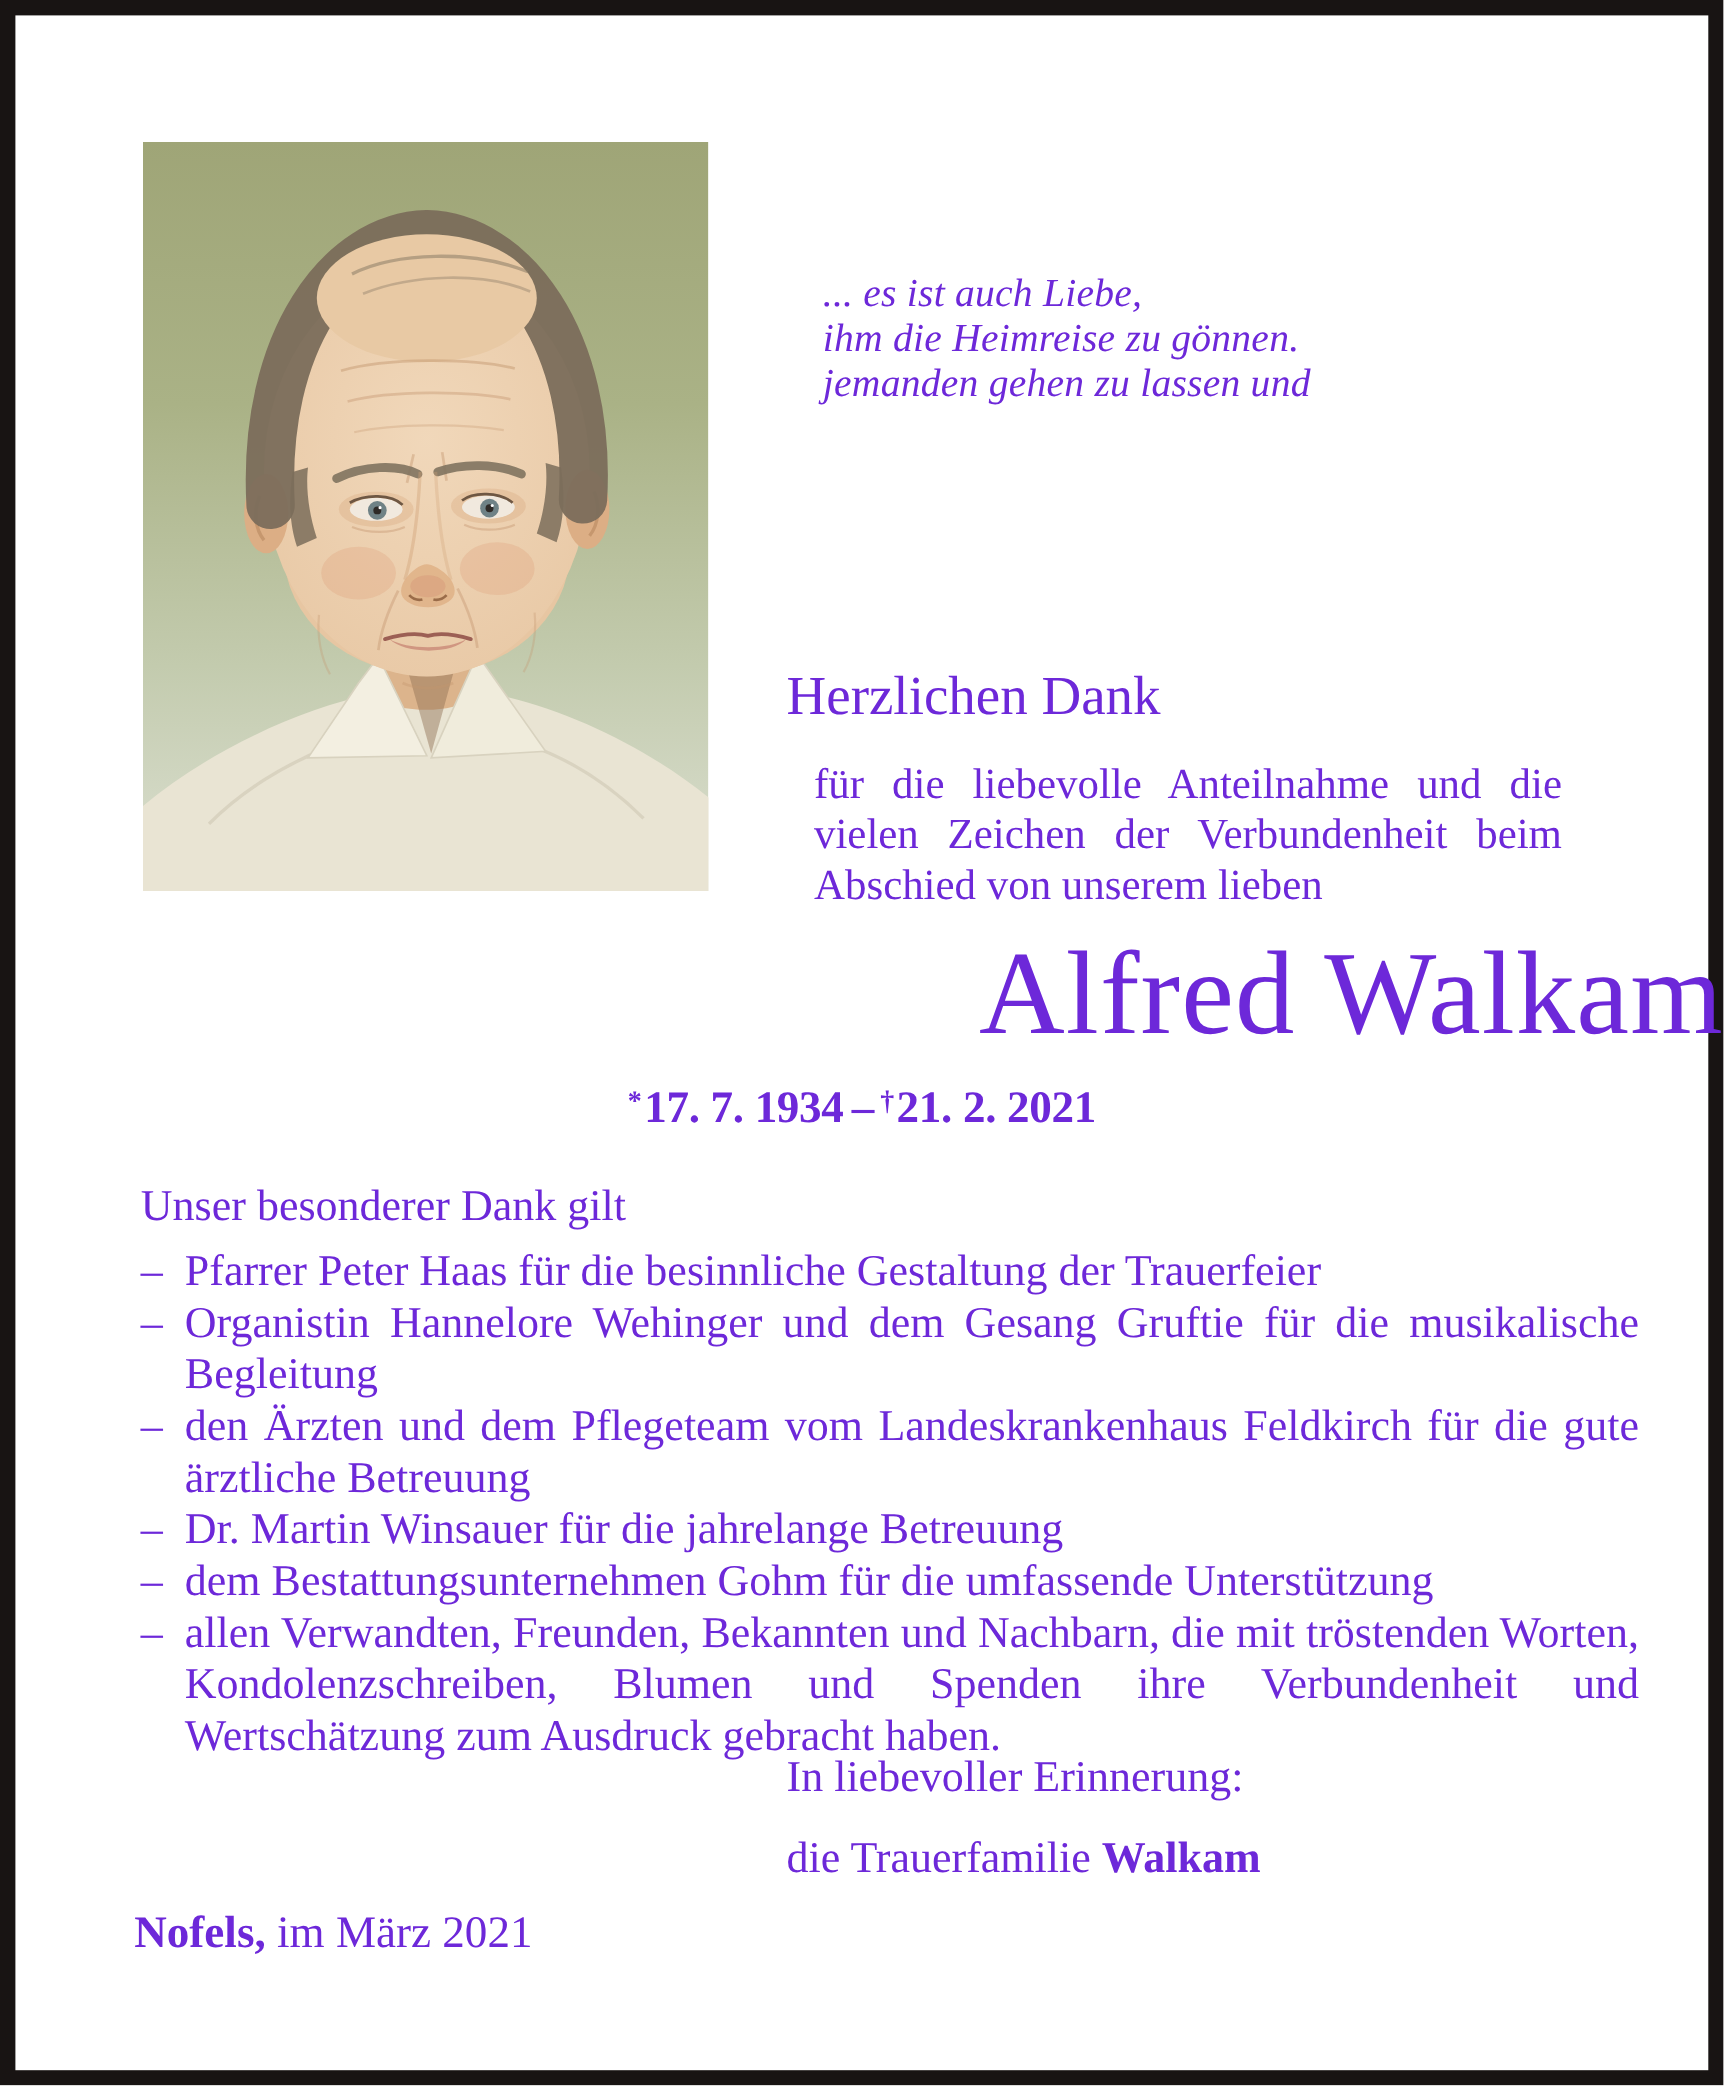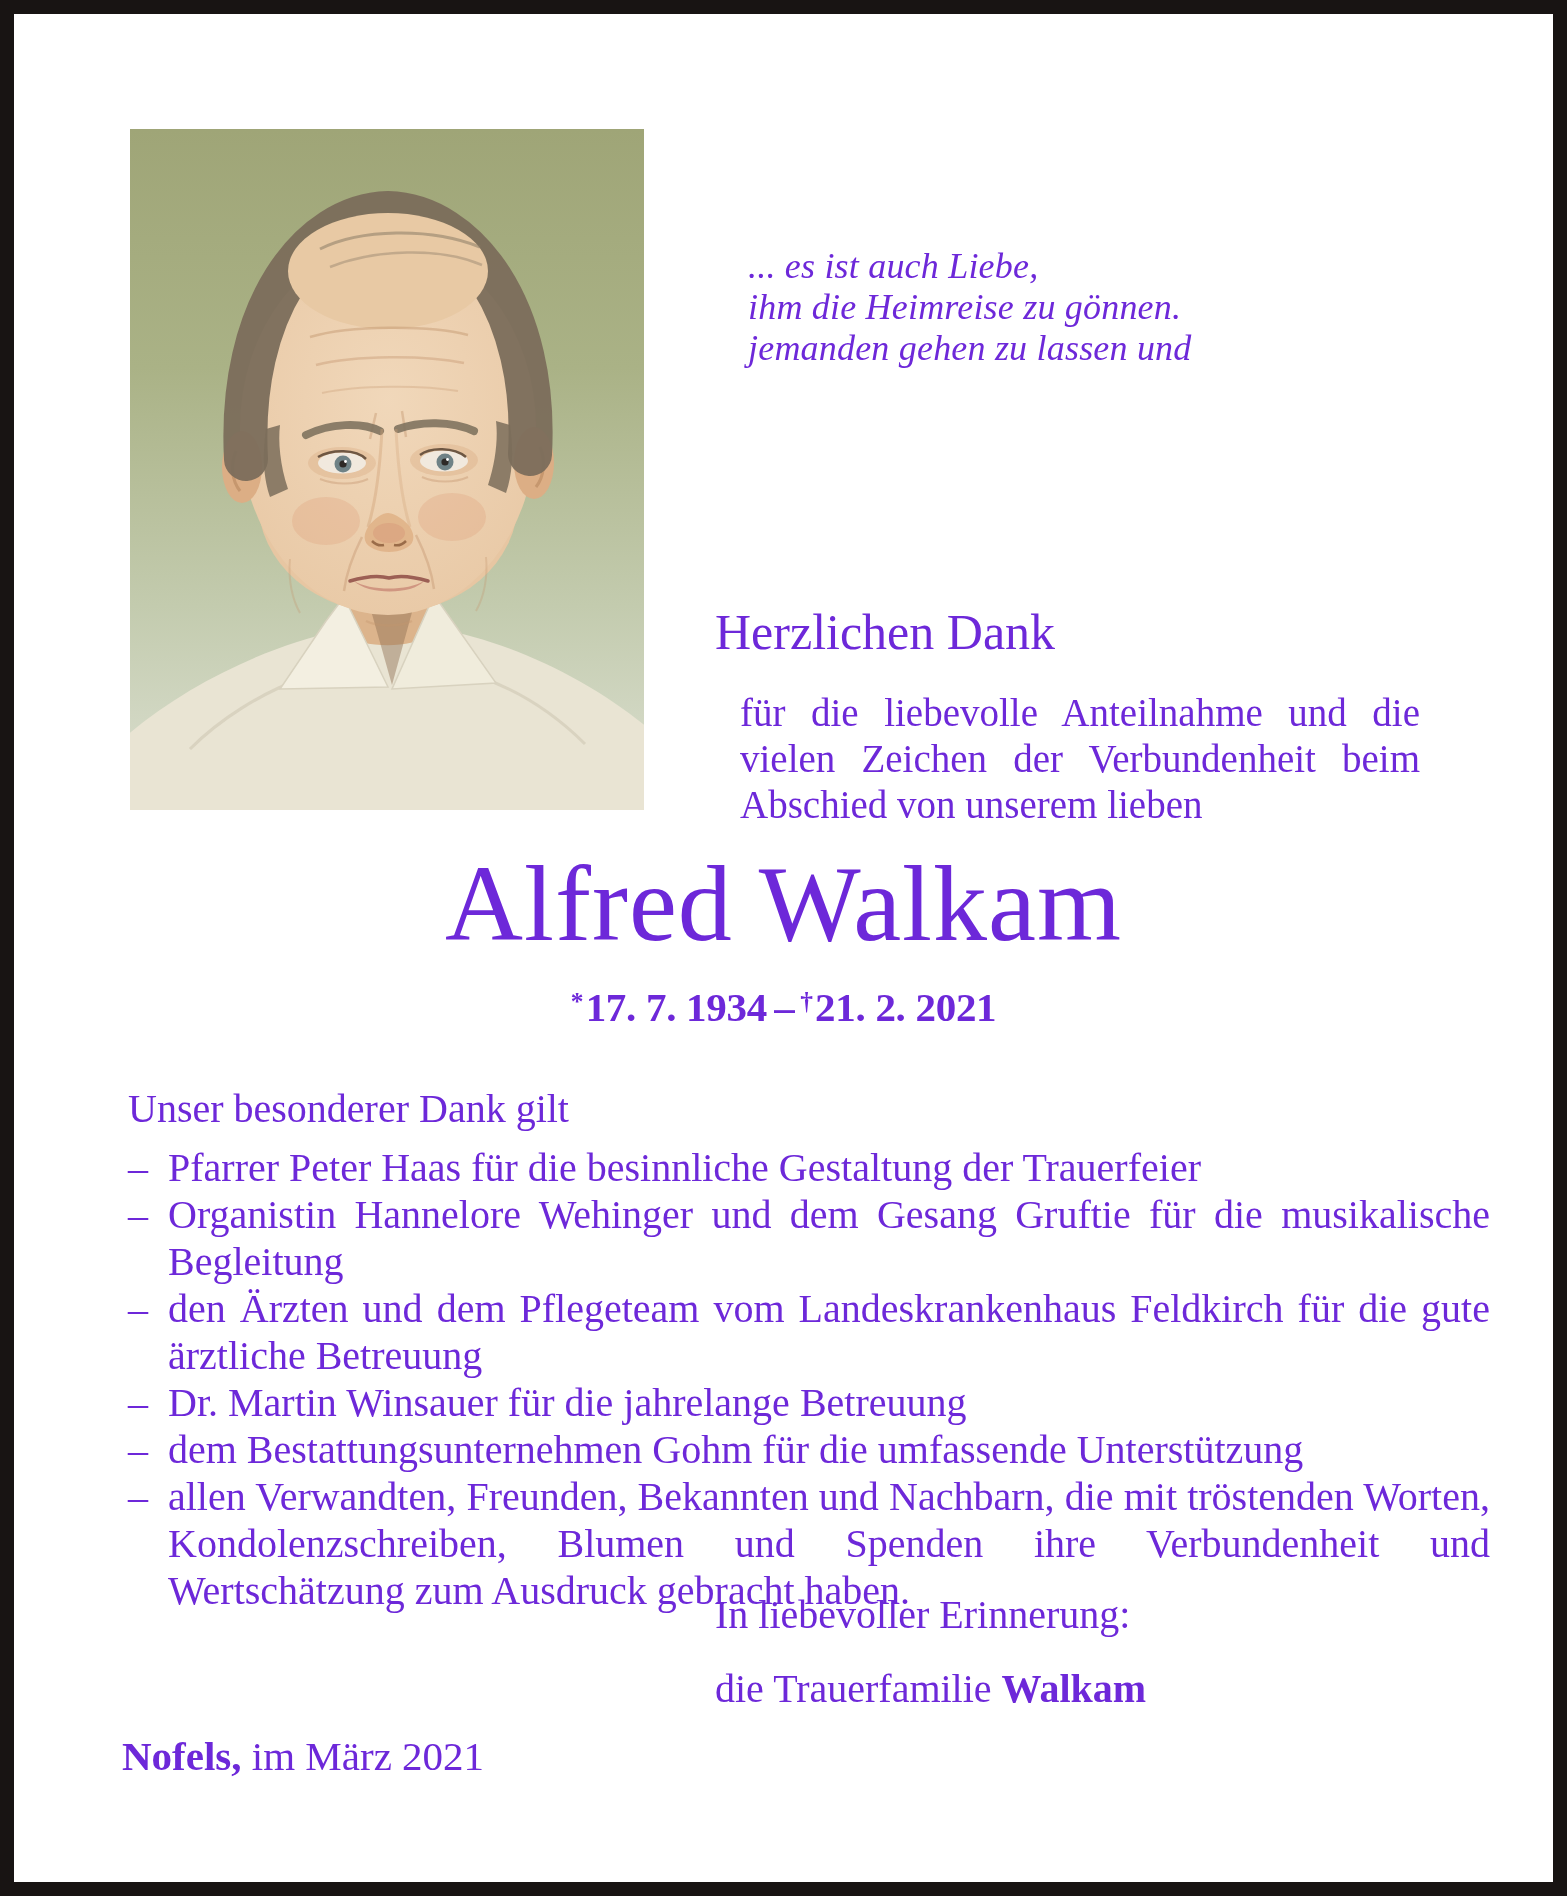--- a/index.html
+++ b/index.html
@@ -31,38 +31,38 @@
     font-size:50px;line-height:54px;
   }
   .intro{
     position:absolute;left:715px;top:690px;width:680px;
     font-size:39px;line-height:46px;
     text-align:justify;
     margin-left:25px;
   }
   .deceased-name{
     position:absolute;left:0;top:848px;width:1567px;
-    text-align:center;
+    text-align:right;
     font-size:108px;line-height:112px;
     letter-spacing:1px;
   }
   .dates{
     position:absolute;left:0;top:978px;width:1567px;
     text-align:center;
     font-weight:bold;
     font-size:41px;line-height:46px;
     letter-spacing:-0.3px;
   }
   .dates .sym{font-size:0.62em;vertical-align:0.45em;margin-right:0.1em;}
   .dates .sep{margin:0 0.14em 0 0.18em;}
   .thanks{
     position:absolute;left:128px;top:1072px;width:1362px;
     font-size:40px;line-height:47px;
   }
-  .thanks-title{margin:13px 0 12px 0;}
+  .thanks-title{margin:0 0 12px 0;}
   .thanks-item{
     position:relative;
     padding-left:40px;
     text-align:justify;
   }
   .thanks-item .bullet{position:absolute;left:0;top:0;}
   .closing{
     position:absolute;left:715px;top:1592px;
     font-size:40px;line-height:46px;
   }

